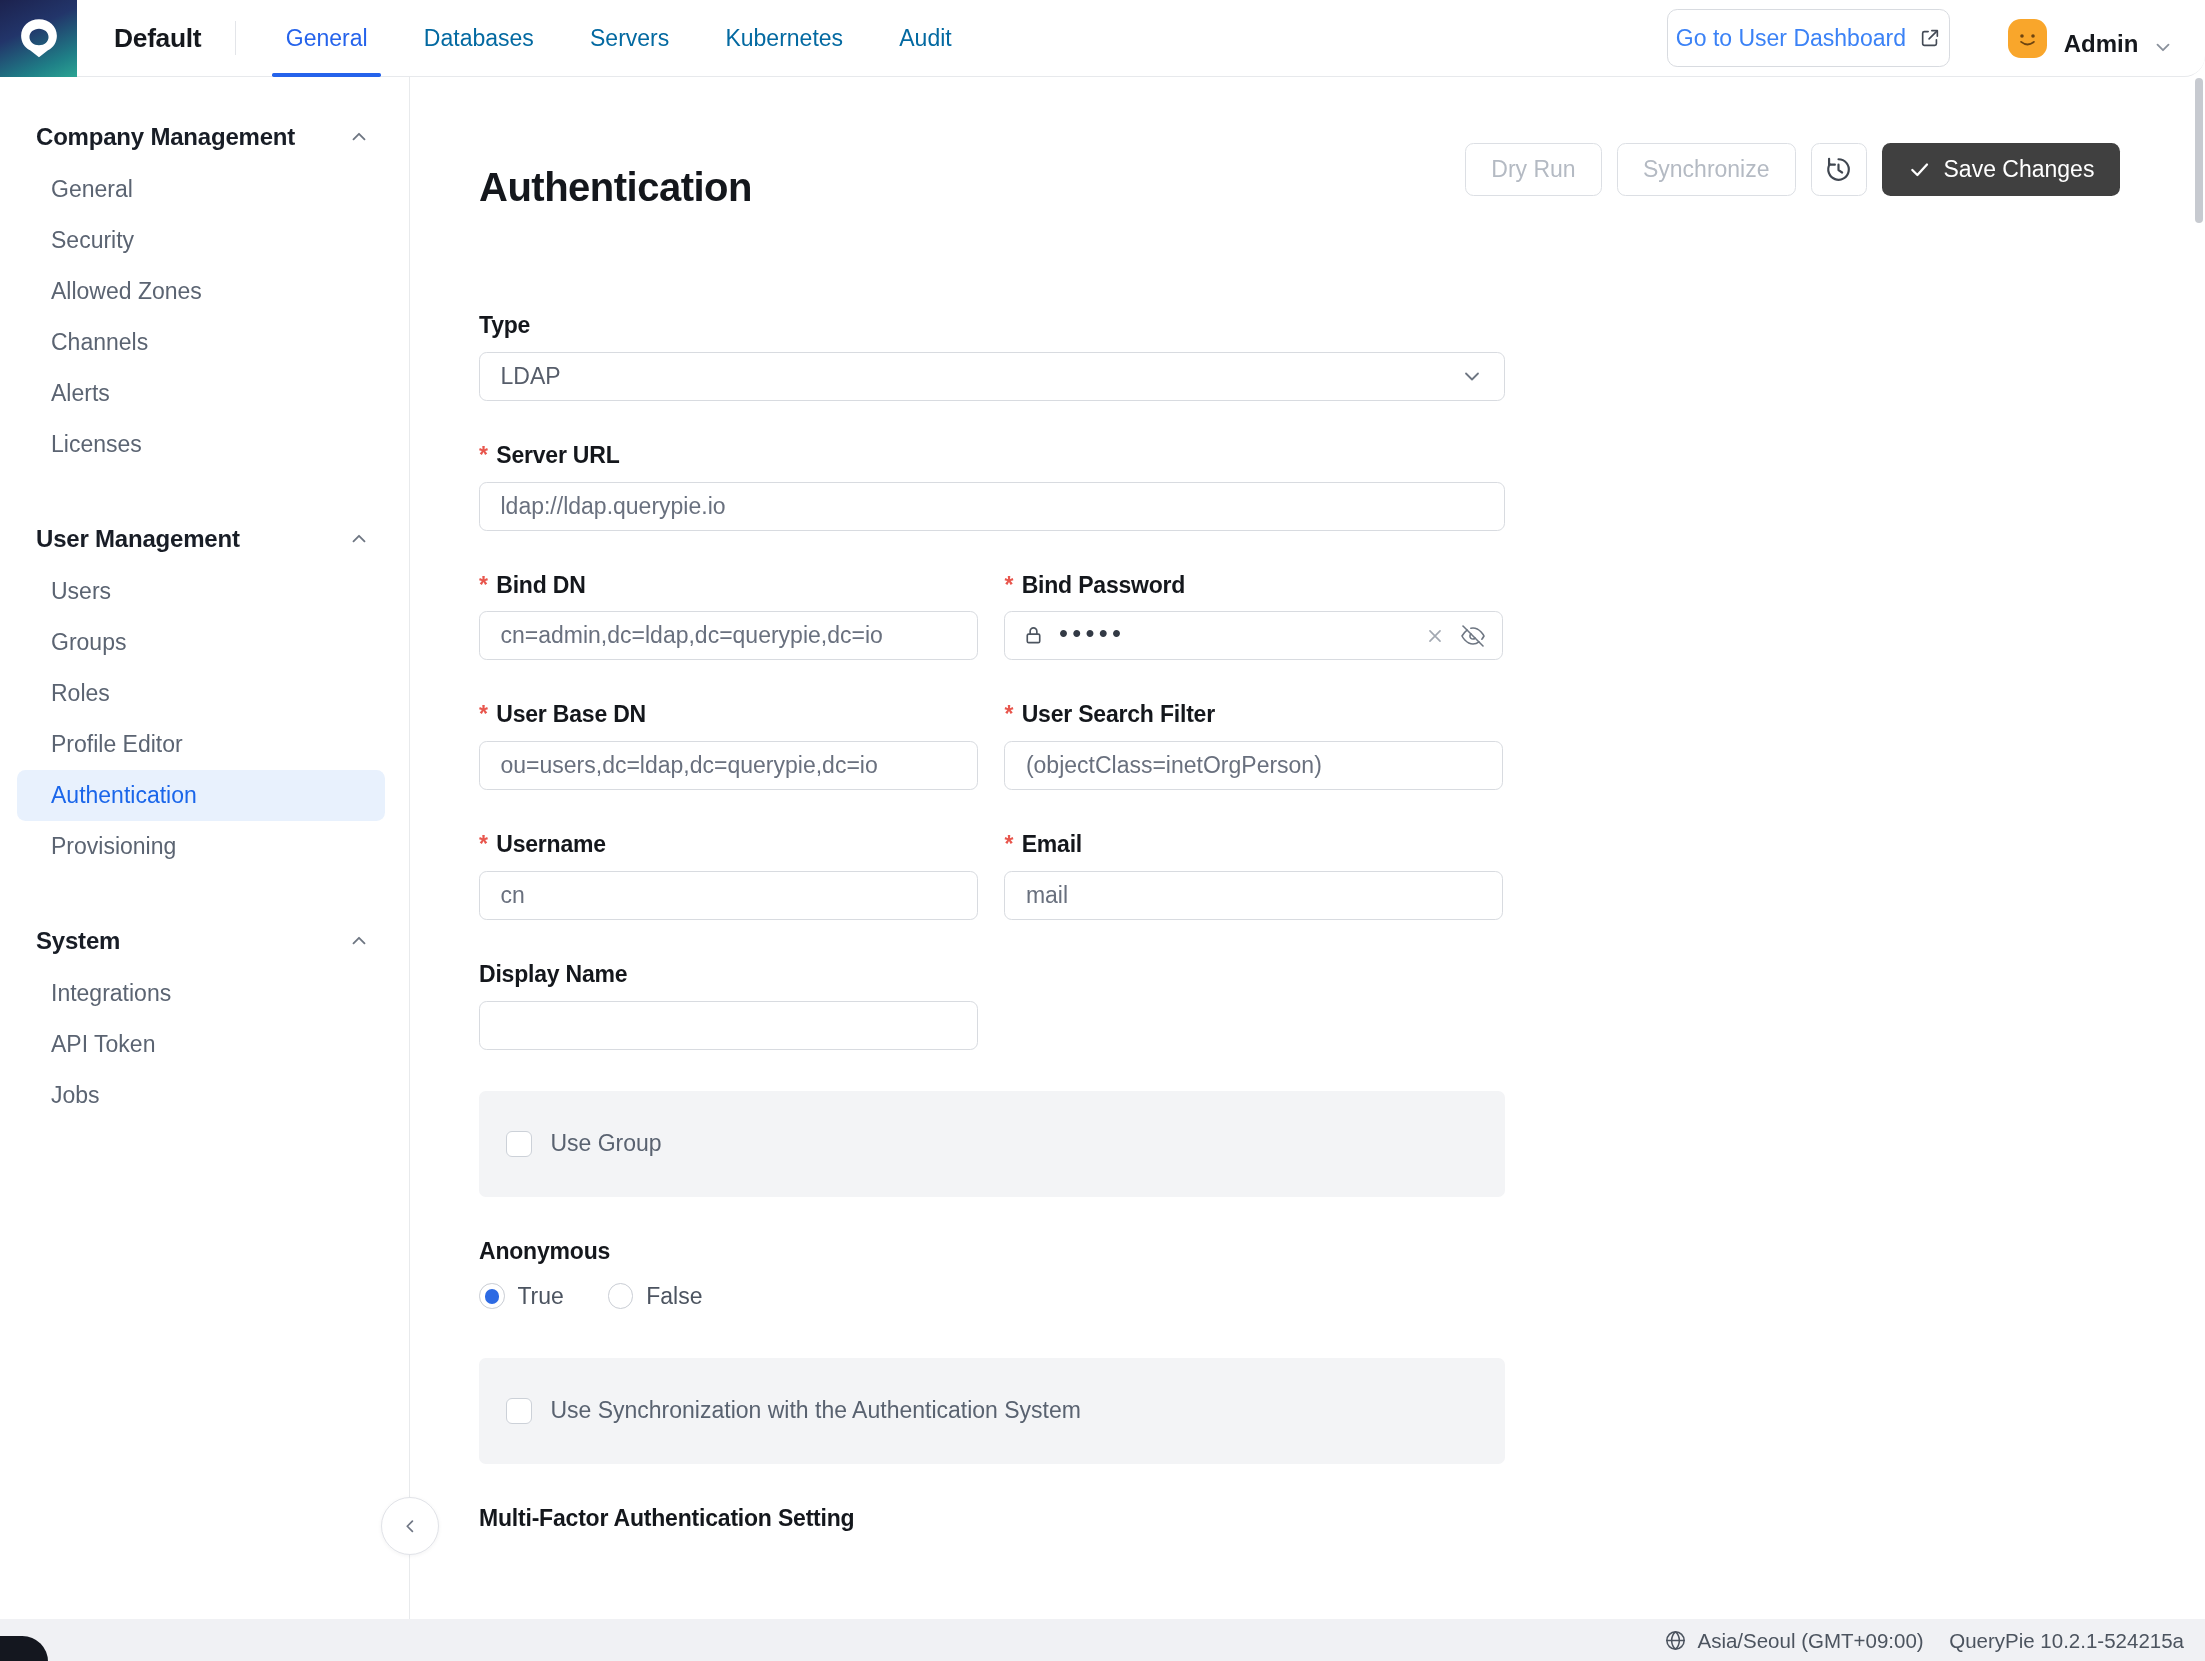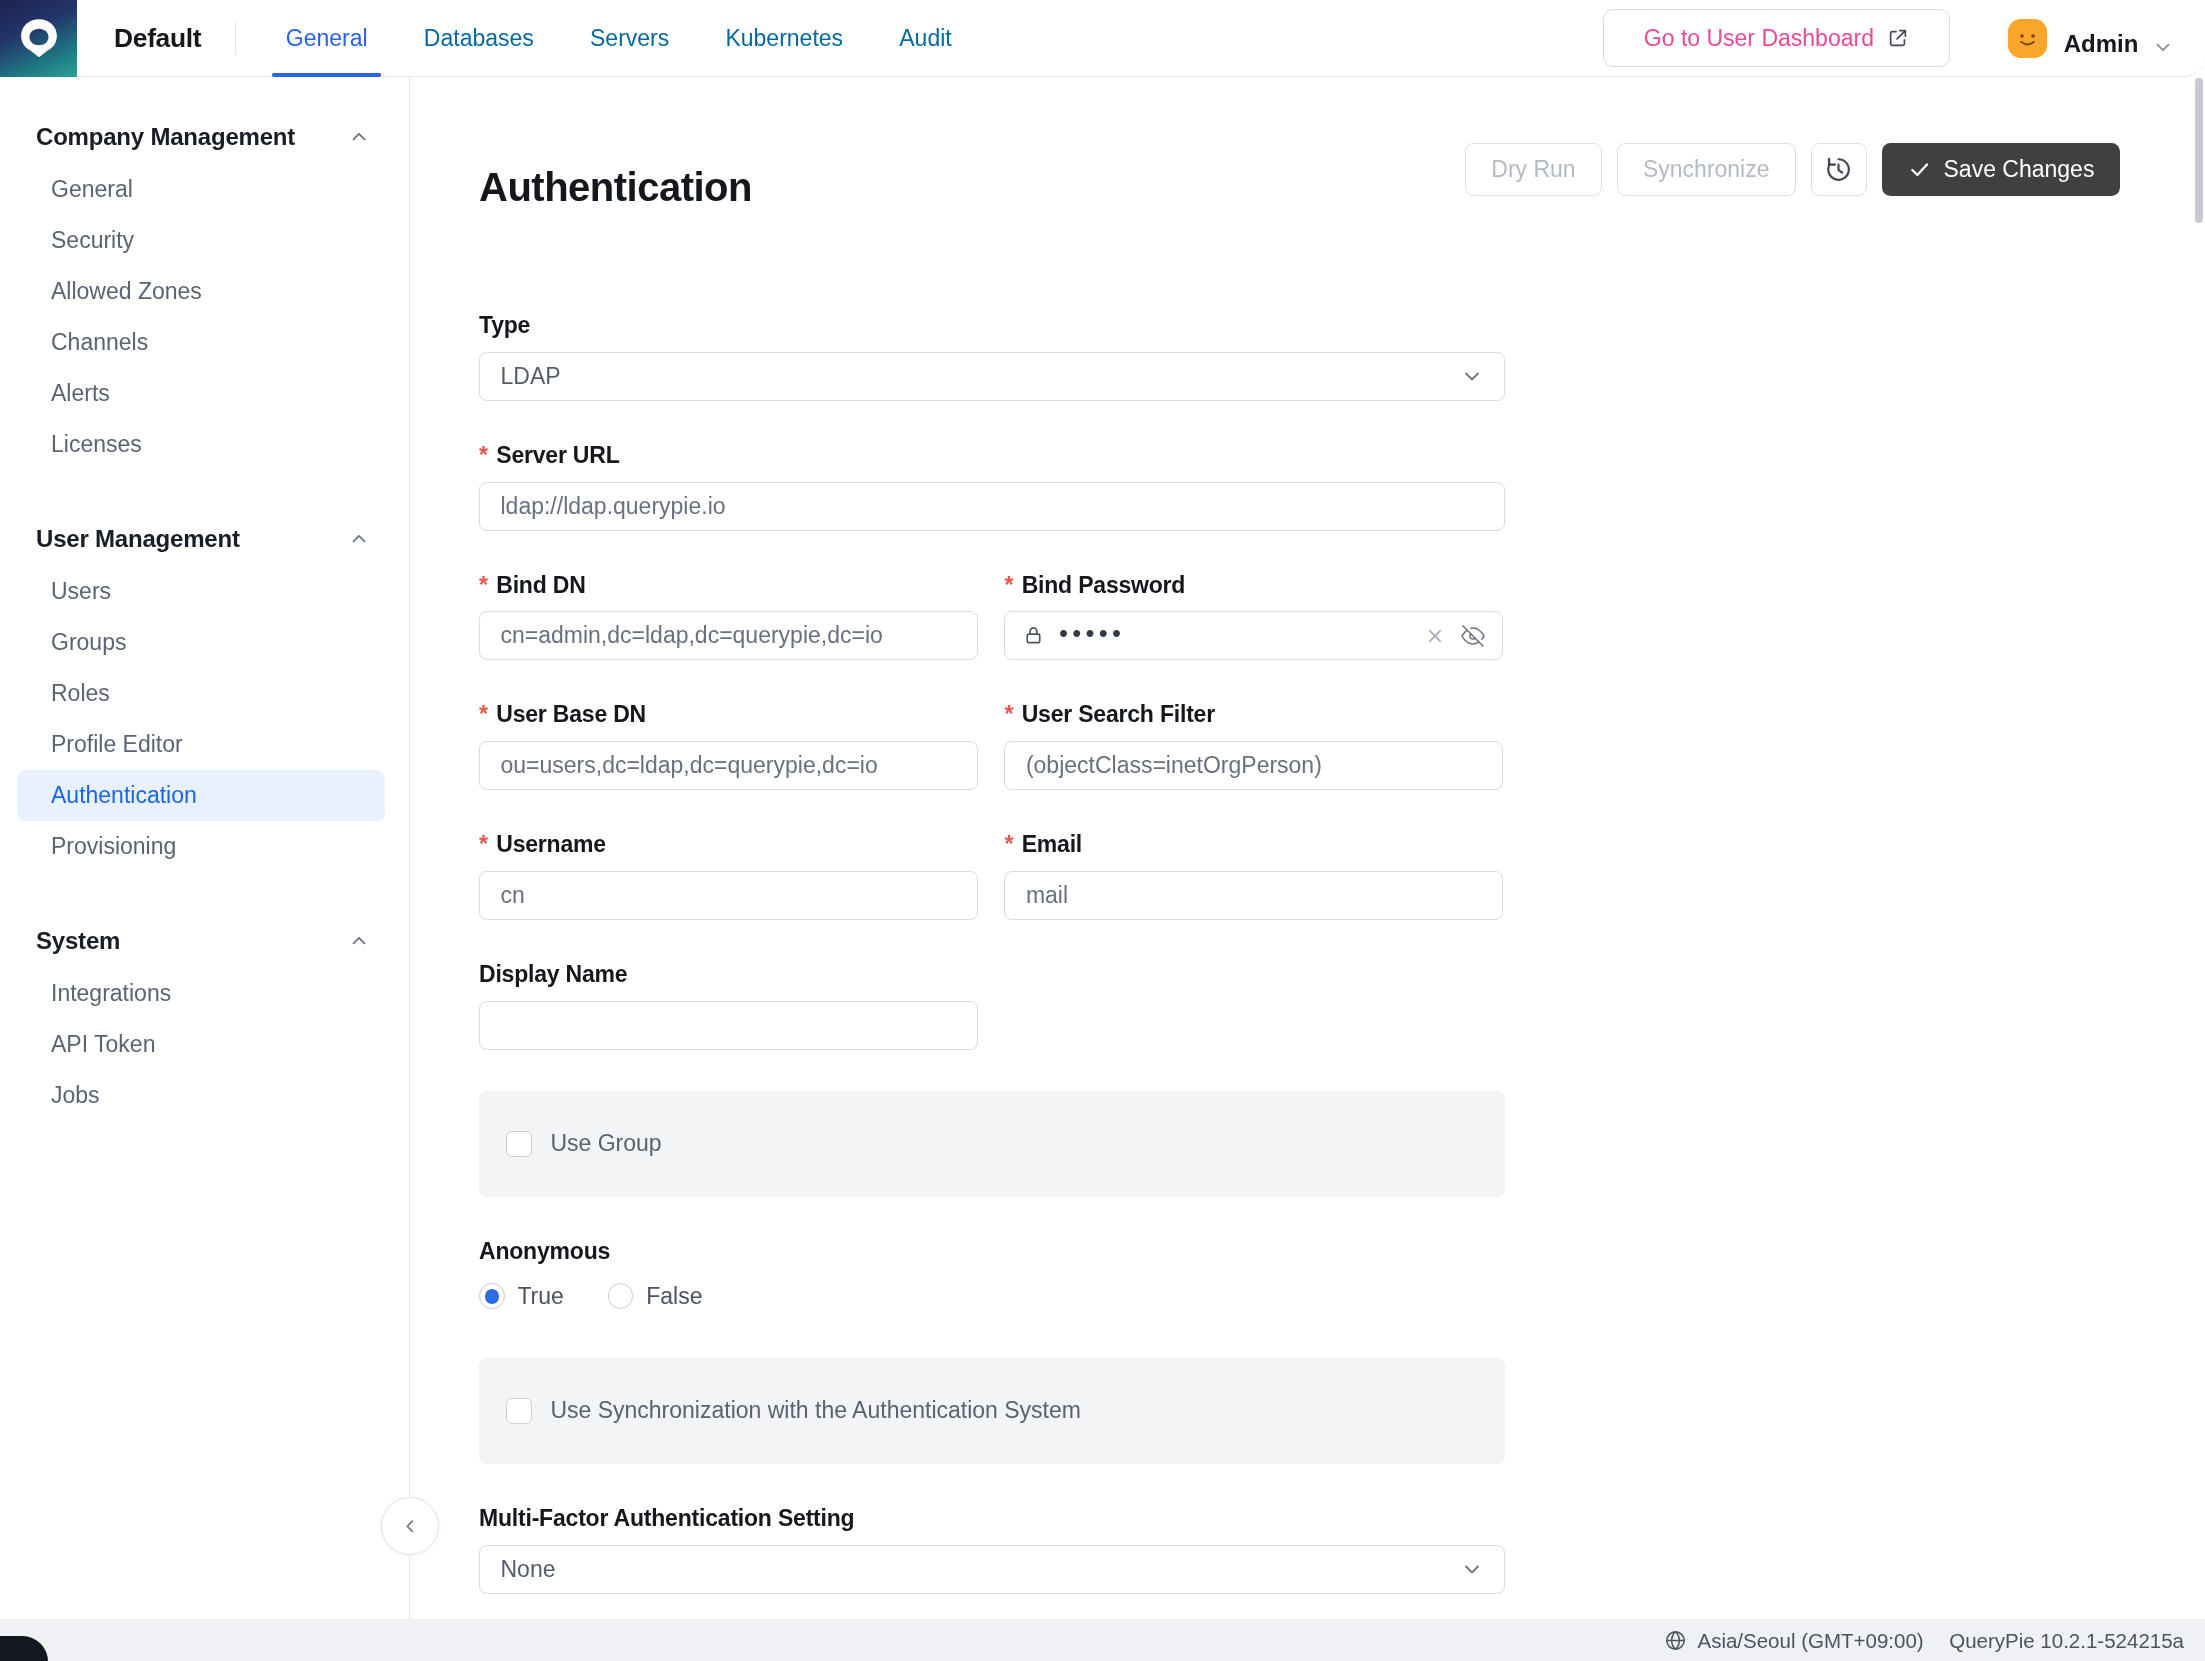--- a/index.html
+++ b/index.html
@@ -10,21 +10,21 @@
   
   .navbar { position:absolute; top:0; left:0; right:0; height:77px; background:#fff; border-bottom:0.9px solid #e7e9ec; display:flex; align-items:center; z-index:4;border-radius:21px; }
   .logo { width:77px; height:77px; flex:none; background:linear-gradient(155deg,#1c224e 0%,#22356a 38%,#1f7f87 78%,#2ba493 100%); display:flex; align-items:center; justify-content:center; cursor:pointer; }
   .workspace { margin-left:37px; font-size:26.4px; font-weight:700; color:#15181d; letter-spacing:-0.3px; }
   .nav-divider { width:0.9px; height:34px; background:#e3e5e9; margin:0 36px 0 34px; }
   .tabs { display:flex; height:77px; align-items:center; }
   .tab { position:relative; height:77px; display:flex; align-items:center; padding:0 13.6px; margin-right:29px; font-size:23px; color:#0369a1; cursor:pointer; }
   .tab.active { color:#2563eb; font-weight:500; }
   .tab.active::after { content:""; position:absolute; left:0; right:0; bottom:0; height:3.4px; background:#2563eb; border-radius:1.7px; }
   .nav-right { margin-left:auto; display:flex; align-items:center; padding-right:31px; }
-  .dash-btn { height:58px; padding:0 40px; border:1.3px solid #d8dbe0; border-radius:10.2px; background:#fff; display:flex; align-items:center; gap:12.8px; font-size:23px; color:#ec4899; cursor:pointer; }
+  .dash-btn { height:58px; padding:0 8px; border:1.3px solid #d8dbe0; border-radius:10.2px; background:#fff; display:flex; align-items:center; gap:12.8px; font-size:23px; color:#3b82f6; cursor:pointer; }
   .user-menu { display:flex; align-items:flex-end; margin-left:58px; cursor:pointer; }
   .avatar { width:39px; height:39px; border-radius:12.8px; background:#f9a62b; display:flex; align-items:center; justify-content:center; }
   .user-name { margin-left:17px; font-size:24px; font-weight:600; color:#15181d; }
   .user-menu .chev { margin-left:13.6px; display:flex; }
 
   
   .sidebar { position:absolute; top:77px; left:0; bottom:43px; width:410px; background:#fff; border-right:0.9px solid #e8eaec; padding-top:32px; z-index:2; }
   .section { margin-bottom:41px; }
   .section-header { height:55px; display:flex; align-items:center; justify-content:space-between; padding:0 39px 0 36px; cursor:pointer; }
   .section-title { font-size:24px; font-weight:600; color:#181d26; letter-spacing:-0.2px; }
@@ -311,28 +311,20 @@
         </div>
       </div>
 
       <div class="panel">
         <span class="checkbox"></span>
         <span class="panel-label">Use Synchronization with the Authentication System</span>
       </div>
 
       <div class="field mfa">
         <div class="label">Multi-Factor Authentication Setting</div>
-        <div class="tb select">
-          <span>None</span>
-          <span>
-            <svg width="24" height="24" viewBox="0 0 24 24" fill="none" stroke="#6e7682" stroke-width="1.8" stroke-linecap="round" stroke-linejoin="round">
-                <path d="M6 9.5 L12 15.5 L18 9.5"></path>
-              </svg>
-          </span>
-        </div>
       </div>
 
     </div>
   </div>
 
   <div class="statusbar">
     <span class="tz">
       <span>
         <svg width="23" height="23" viewBox="0 0 24 24" fill="none" stroke="#4c545f" stroke-width="1.6" stroke-linecap="round">
           <circle cx="12" cy="12" r="9"></circle>

